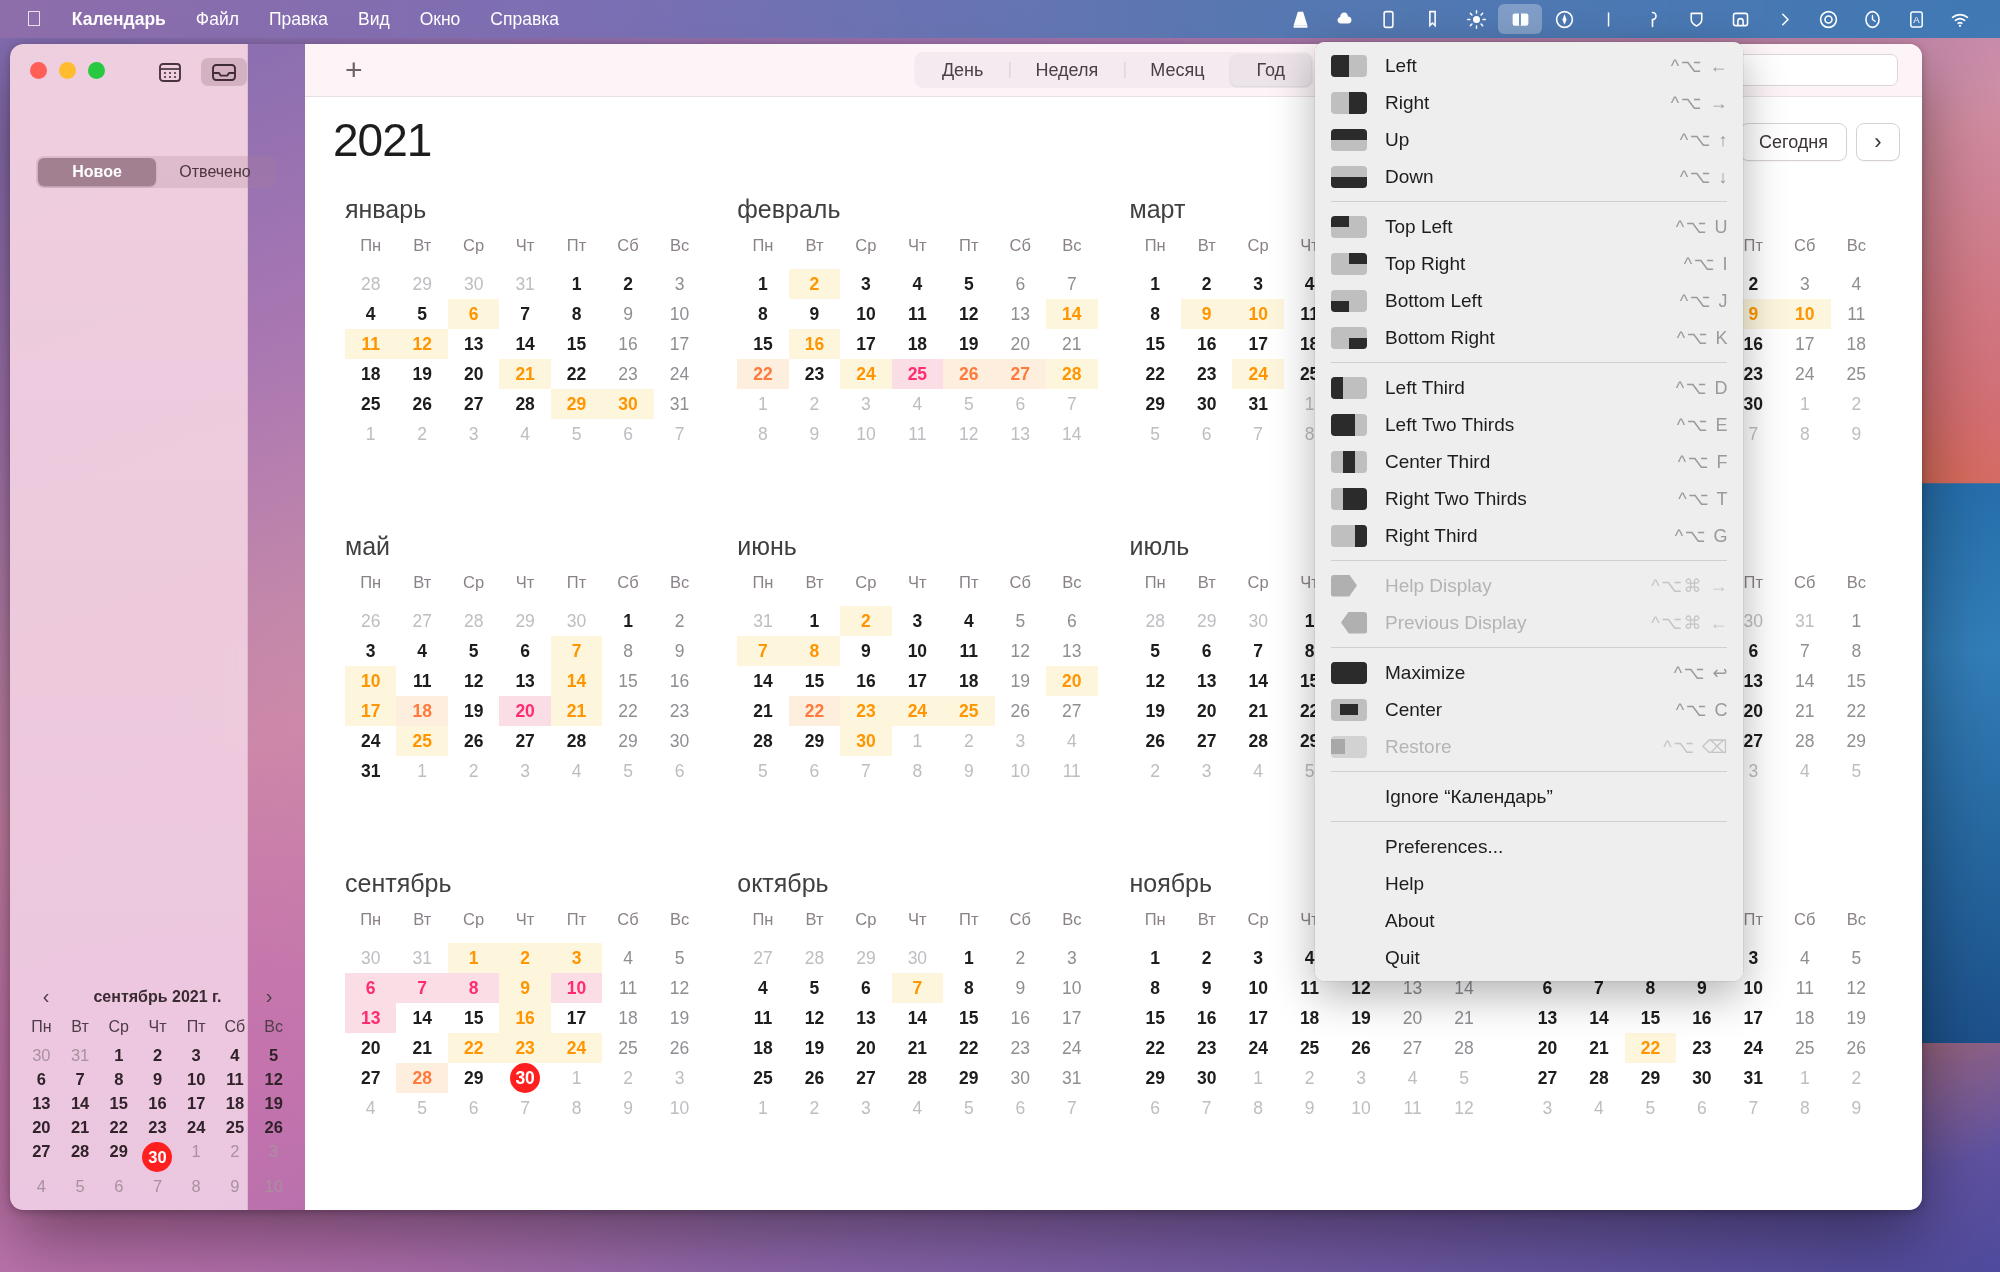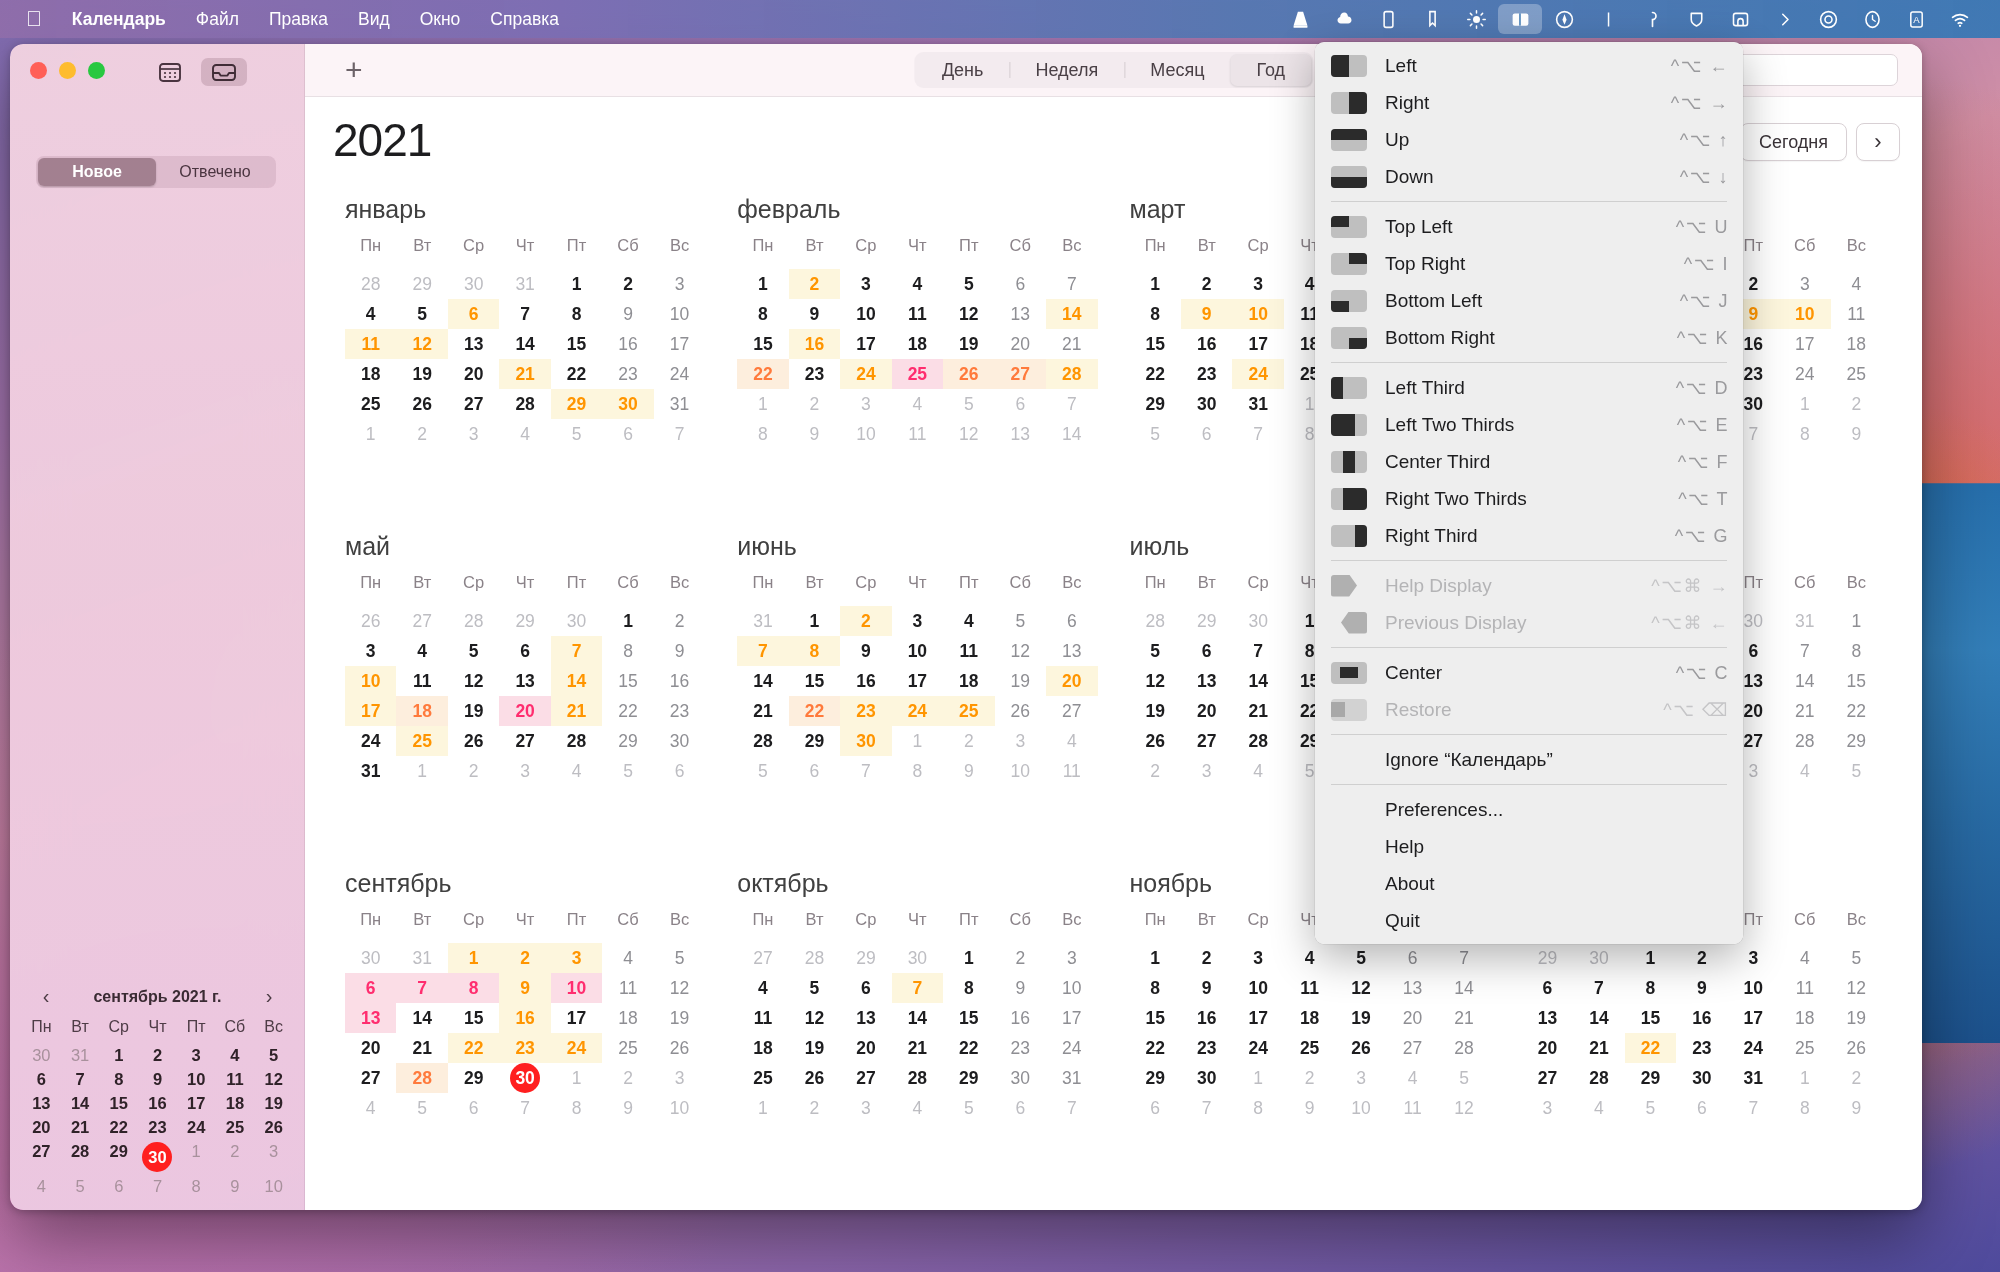--- a/index.html
+++ b/index.html
@@ -35,21 +35,21 @@
   .mb-icon { width:44px; height:30px; display:flex; align-items:center; justify-content:center; }
   .mb-icon.active { background:rgba(255,255,255,.28); border-radius:6px; }
   .mb-icon svg { display:block; }
 
   
   #calwin { position:absolute; left:10px; top:44px; width:1912px; height:1166px;
     border-radius:13px; overflow:hidden;
     box-shadow:0 28px 70px rgba(0,0,0,.42), 0 2px 8px rgba(0,0,0,.25); }
 
   
-  #sidebar { position:absolute; left:0; top:0; width:295px; height:100%;
+  #sidebar { position:absolute; left:0; top:0; width:238px; height:100%;
     background:linear-gradient(180deg, rgba(246,214,226,.93) 0%, rgba(241,207,224,.93) 45%, rgba(238,205,228,.93) 100%);
     backdrop-filter:blur(26px); border-right:1px solid rgba(0,0,0,.07); }
   .traffic { position:absolute; top:18px; left:20px; display:flex; gap:12px; }
   .light { width:17px; height:17px; border-radius:50%; }
   .l-red{background:#ff5f57;} .l-yellow{background:#febc2e;} .l-green{background:#28c840;}
   .sb-icons { position:absolute; top:14px; left:137px; display:flex; gap:8px; }
   .sb-ibtn { width:46px; height:28px; border-radius:7px; display:flex; align-items:center; justify-content:center; }
   .sb-ibtn.on { background:rgba(150,110,130,.30); }
   .seg { position:absolute; top:112px; left:26px; width:240px; height:32px;
     background:rgba(170,130,150,.24); border-radius:8px; display:flex; padding:2px; }
@@ -1167,20 +1167,29 @@
           <i style="background: rgb(176, 176, 176); width: 26px; height: 22px; border-radius: 3px; left: 10px; clip-path: polygon(30% 0px, 100% 0px, 100% 100%, 30% 100%, 0px 50%);"></i>
         </span>
       </span>
       <span class="mi-label">Previous Display</span>
       <span class="mi-key">^⌥⌘ ←</span>
     </div>
     <div class="mi-sep"></div>
     <div class="mi">
       <span class="mi-ico">
         <span class="gl">
+          <i style="left: 0%; top: 0%; width: 100%; height: 100%;"></i>
+        </span>
+      </span>
+      <span class="mi-label">Maximize</span>
+      <span class="mi-key">^⌥ ↩</span>
+    </div>
+    <div class="mi">
+      <span class="mi-ico">
+        <span class="gl">
           <i style="left: 25%; top: 27%; width: 50%; height: 46%;"></i>
         </span>
       </span>
       <span class="mi-label">Center</span>
       <span class="mi-key">^⌥ C</span>
     </div>
     <div class="mi disabled">
       <span class="mi-ico">
         <span class="gl dis">
           <i style="left: 0%; top: 18%; width: 38%; height: 64%;"></i>

